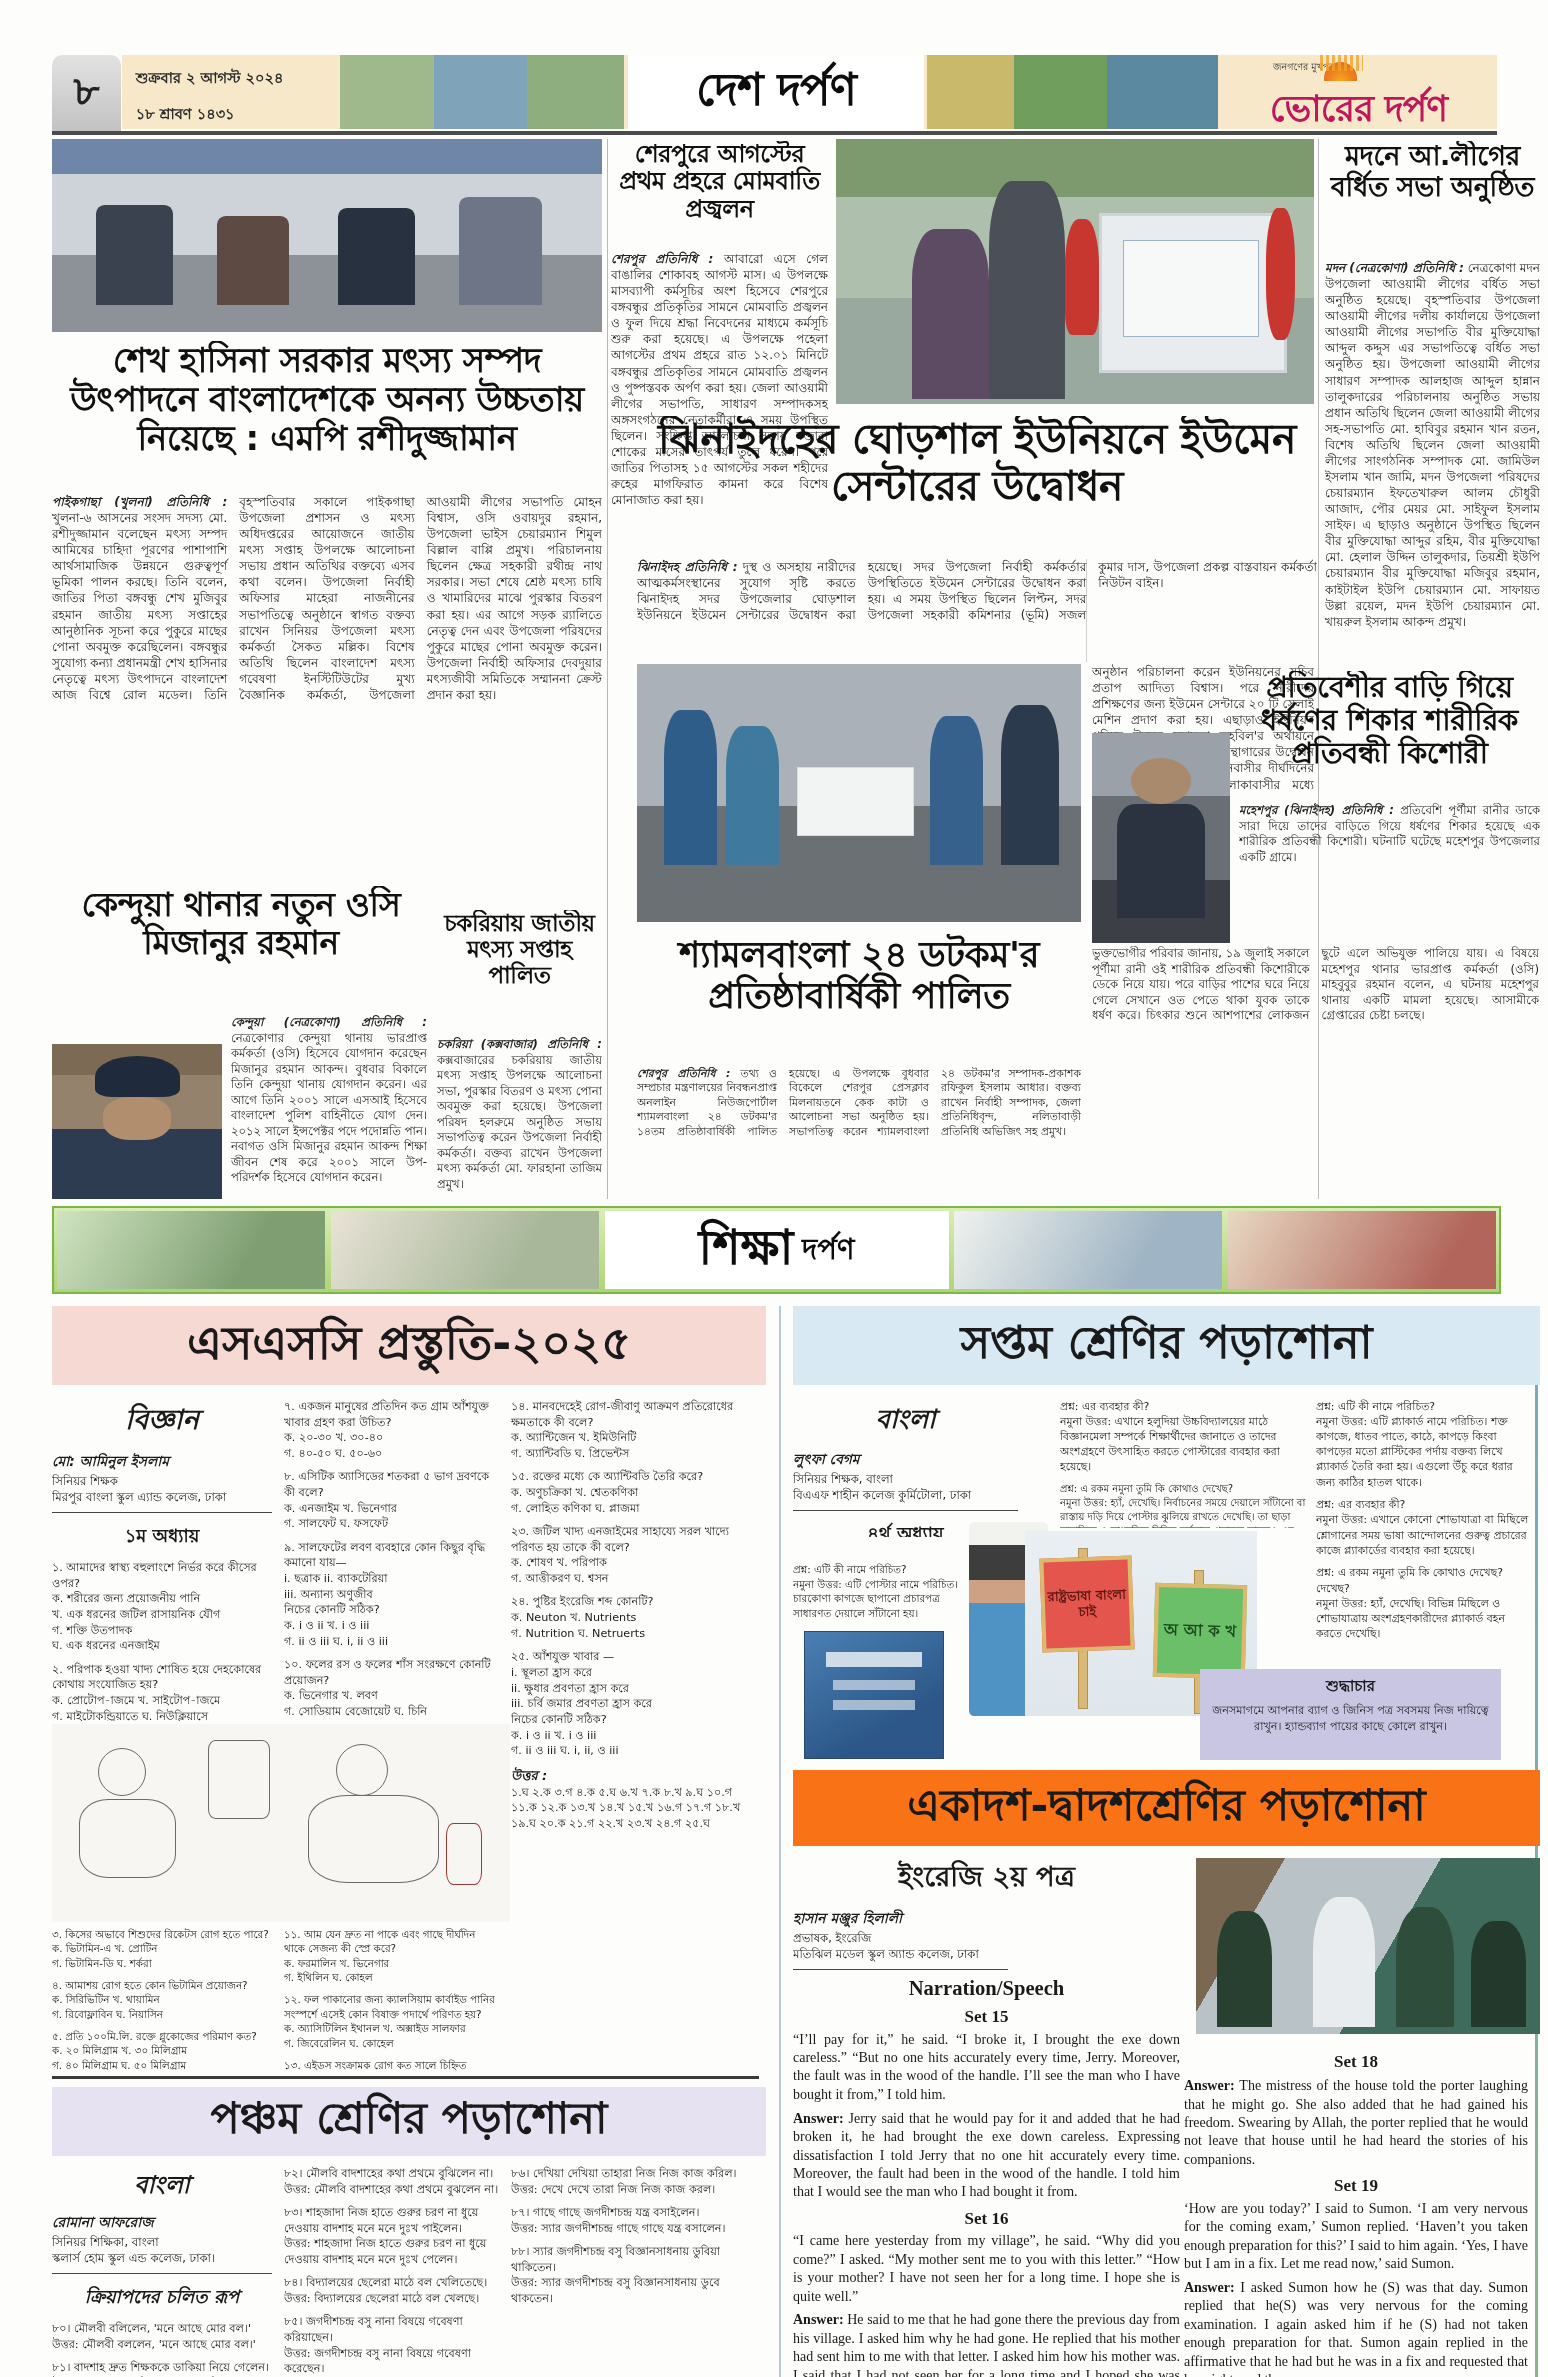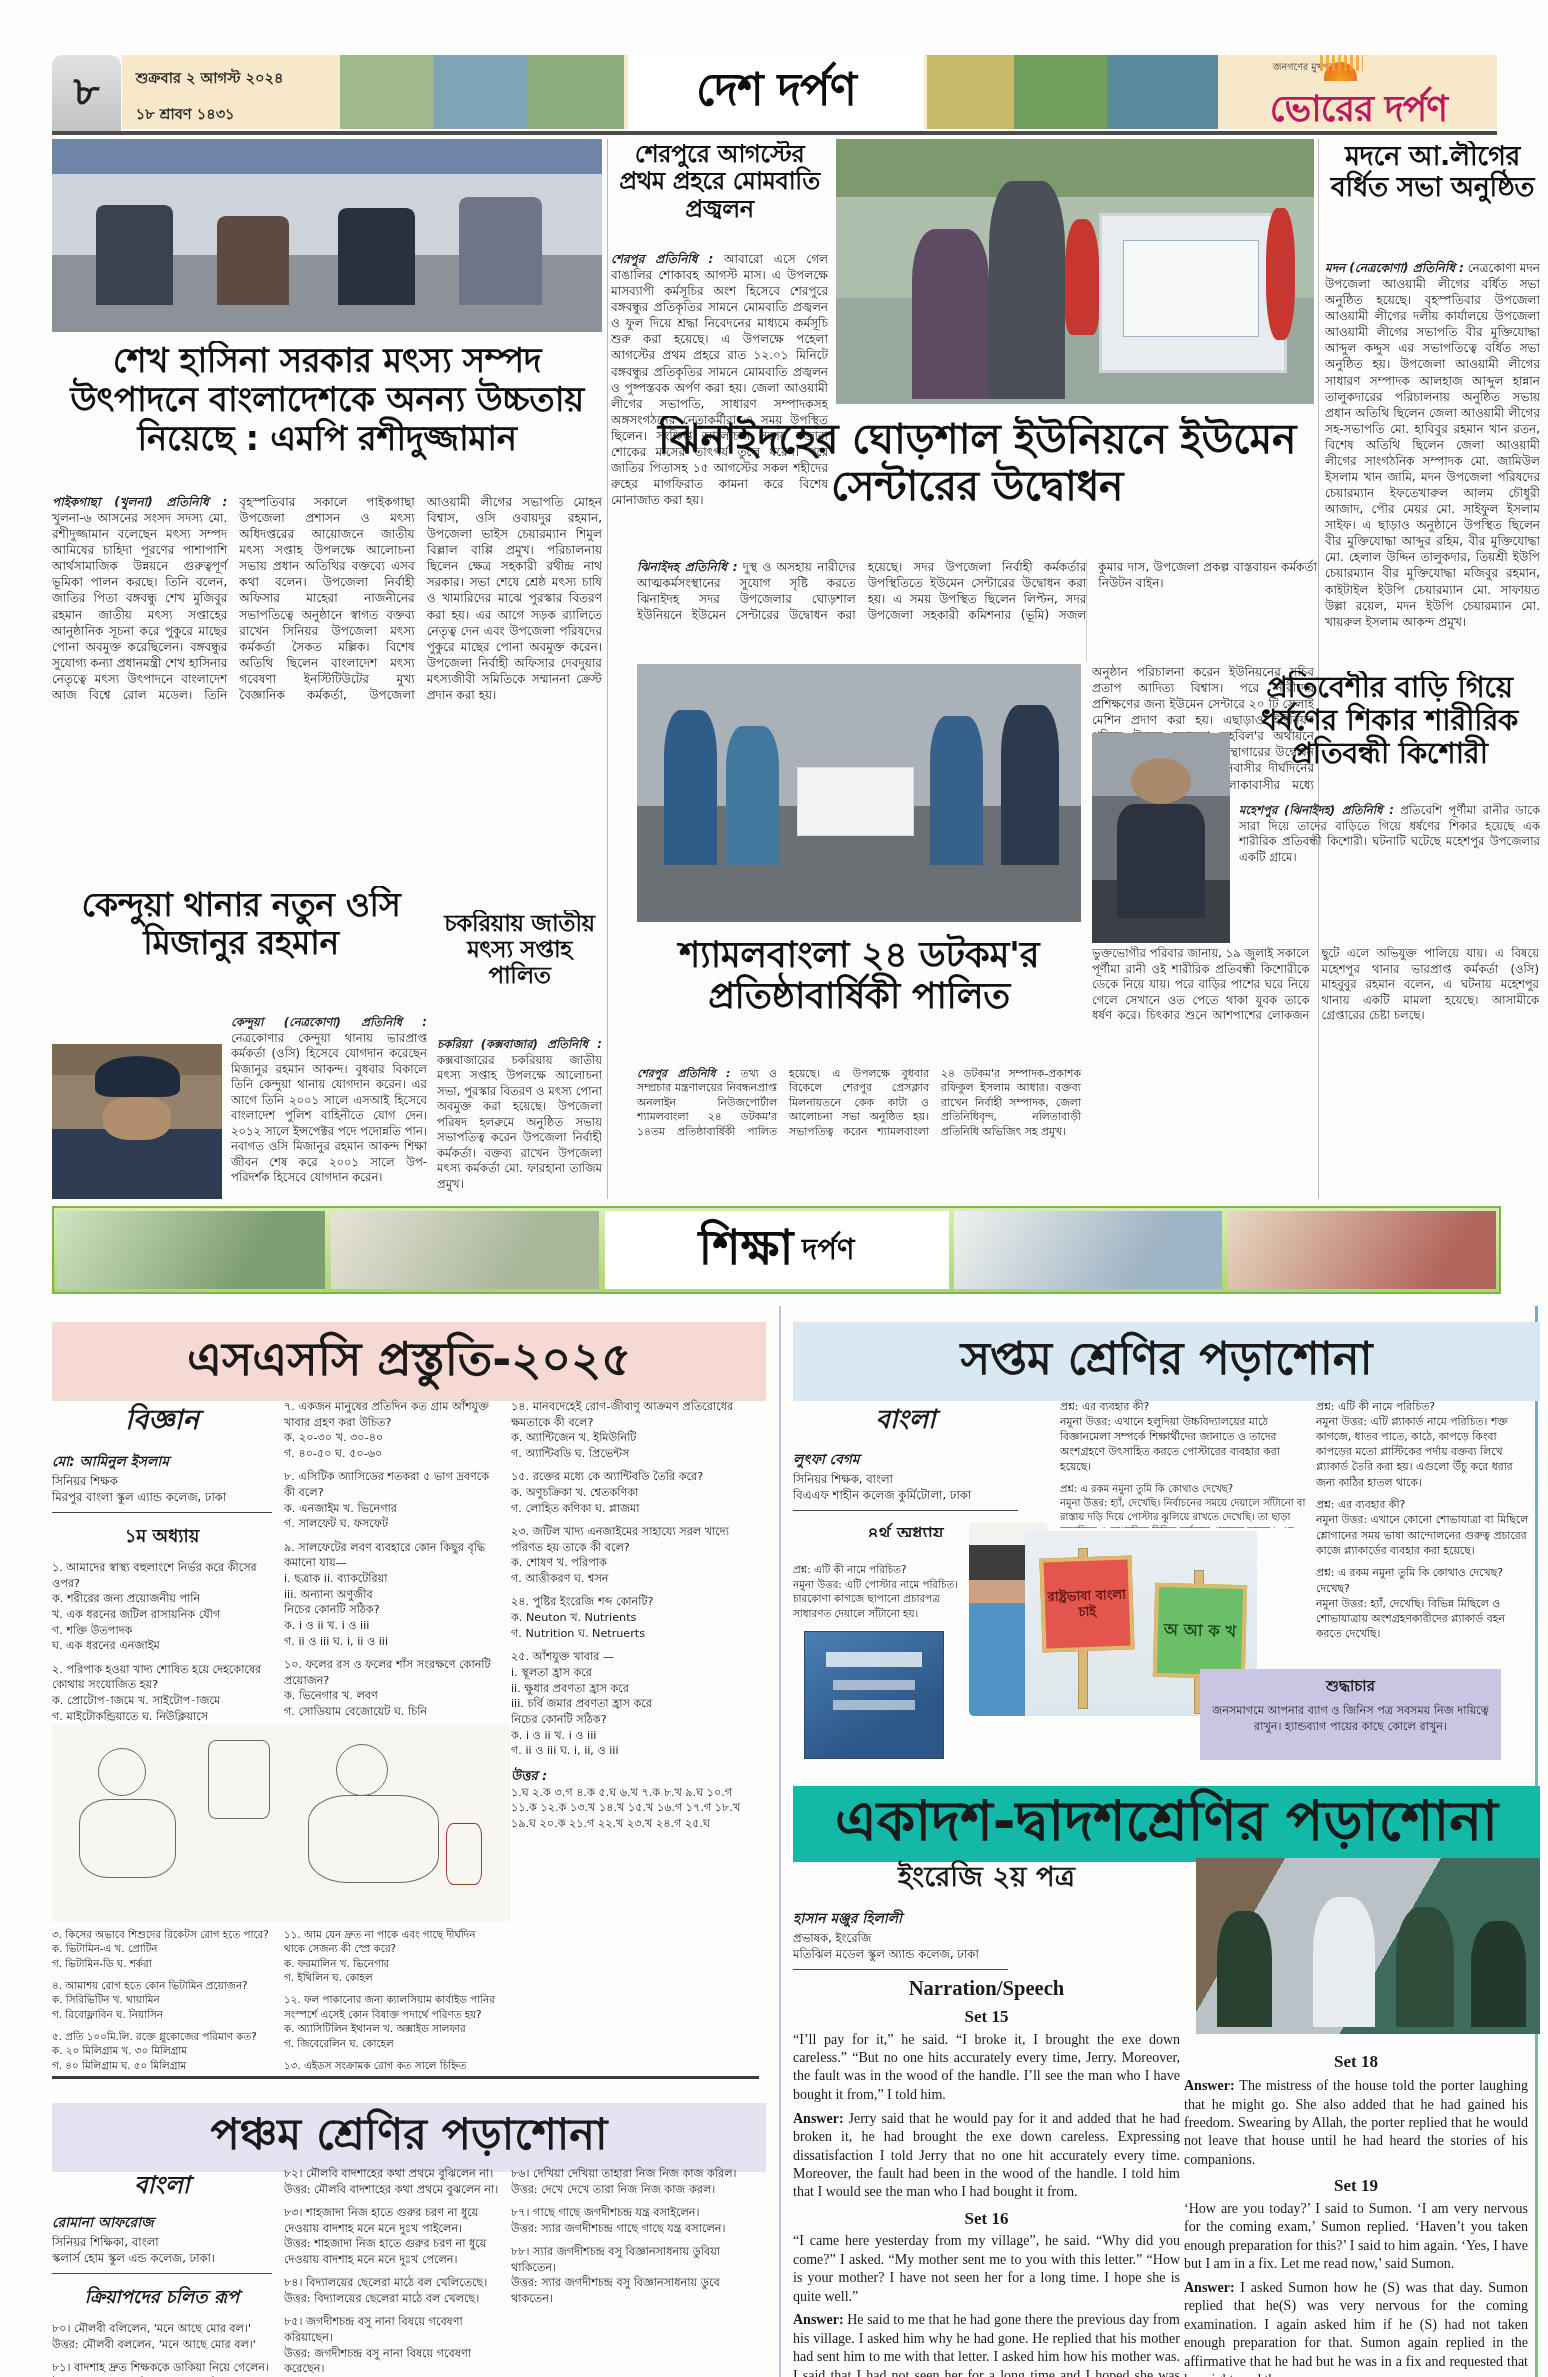--- a/index.html
+++ b/index.html
@@ -21,21 +21,21 @@
   .chapter{font-weight:bold;text-align:center;font-size:18px;margin:8.6px 0 6.9px 0;}
   .qtxt{font-size:11.2px;line-height:1.4;text-align:left;}
   .qitem{margin-bottom:7.7px;}
   .serif{font-family:"Liberation Serif","DejaVu Serif",serif;}
   .set-h{font-weight:bold;text-align:center;font-size:17px;margin:6.9px 0 3.4px 0;}
   .eng{font-size:14px;line-height:1.32;text-align:justify;}
   .eng b{font-weight:bold;}
   .banner{border:2.6px solid #7ab648;background:linear-gradient(#d9edb4,#aed478);display:flex;align-items:stretch;}
   .banner-tile{flex:1;margin:2.6px;background:linear-gradient(135deg,#e8f0e0,#b9ccb0 55%,#8fa887);}
   .banner-center{width:344px;background:#ffffff;display:flex;align-items:center;justify-content:center;gap:8.6px;margin:2.6px;}
-  .sec-header{display:flex;align-items:center;justify-content:center;font-weight:bold;overflow:hidden;margin-top:16px;}
+  .sec-header{display:flex;align-items:center;justify-content:center;font-weight:bold;overflow:hidden;}
   .ph-shape{position:absolute;}
   .placard{position:absolute;border:4.3px solid #dcb96d;display:flex;align-items:center;justify-content:center;
            text-align:center;font-weight:bold;line-height:1.25;}
   .stick{position:absolute;width:7.7px;background:#d9b878;border:0.9px solid #b3924f;}
   .sun{position:absolute;width:33px;height:19px;border-radius:16.3px 16.3px 0 0;
        background:radial-gradient(circle at 50% 100%,#f6a81c,#e4581f);}
   .sun:before{content:"";position:absolute;left:-6.9px;top:-6.9px;width:46px;height:15.5px;
        background:repeating-linear-gradient(90deg,transparent 0 3.4px,#f0a32a 3.4px 6px);opacity:.8;}
   .doodle{position:absolute;border:1.7px solid #6b6b6b;border-radius:50%;}
 </style>
@@ -360,21 +360,21 @@
 নমুনা উত্তর: এখানে কোনো শোভাযাত্রা বা মিছিলে শ্লোগানের সময় ভাষা আন্দোলনের গুরুত্ব প্রচারের কাজে প্ল্যাকার্ডের ব্যবহার করা হয়েছে।</div>
     <div class="qtxt pre qitem" style="font-size:10.8px;">প্রশ্ন: এ রকম নমুনা তুমি কি কোথাও দেখেছ? দেখেছ?
 নমুনা উত্তর: হ্যাঁ, দেখেছি। বিভিন্ন মিছিলে ও শোভাযাত্রায় অংশগ্রহণকারীদের প্ল্যাকার্ড বহন করতে দেখেছি।</div>
   </div>
 
   <div class="abs" style="left:1200px;top:1669px;width:301px;height:91px;background:#c9c6e3;padding:5.2px 10.3px;box-sizing:border-box;text-align:center;">
     <div style="font-weight:bold;font-size:15px;margin-bottom:4px;">শুদ্ধাচার</div>
     <div style="font-size:11.2px;line-height:1.4;">জনসমাগমে আপনার ব্যাগ ও জিনিস পত্র সবসময় নিজ দায়িত্বে রাখুন। হ্যান্ডব্যাগ পায়ের কাছে কোলে রাখুন।</div>
   </div>
 
-  <div class="abs sec-header" style="left:793px;top:1770px;width:747px;height:76px;background:#14b8a6;font-size:55px;">
+  <div class="abs sec-header" style="left:793px;top:1770px;width:747px;height:76px;background:#f97316;font-size:43px;">
     <span>একাদশ-দ্বাদশশ্রেণির পড়াশোনা</span>
   </div>
 
   <div class="abs" style="left:793px;top:1856px;width:387px;height:521px;overflow:hidden;">
     <div style="font-weight:bold;text-align:center;font-size:27.5px;margin-bottom:5.2px;">ইংরেজি ২য় পত্র</div>
     <div class="sec-underline" style="width:215px;">
       <div class="teacher-name">হাসান মঞ্জুর হিলালী</div>
       <div class="teacher-line">প্রভাষক, ইংরেজি</div>
       <div class="teacher-line">মতিঝিল মডেল স্কুল অ্যান্ড কলেজ, ঢাকা</div>
     </div>

